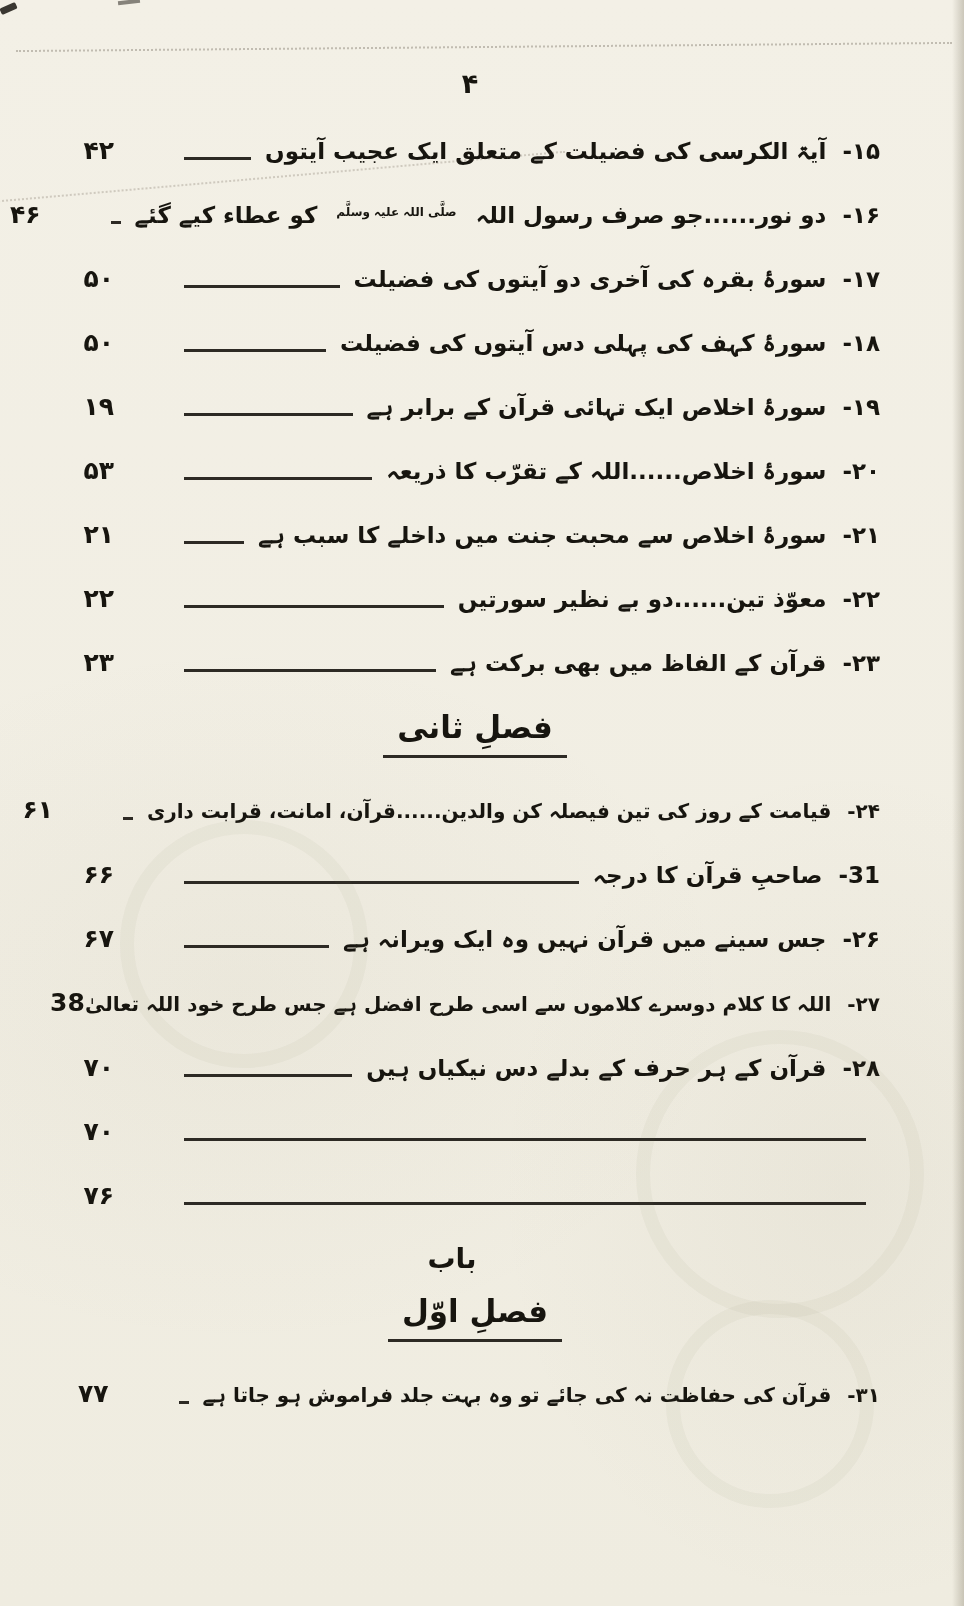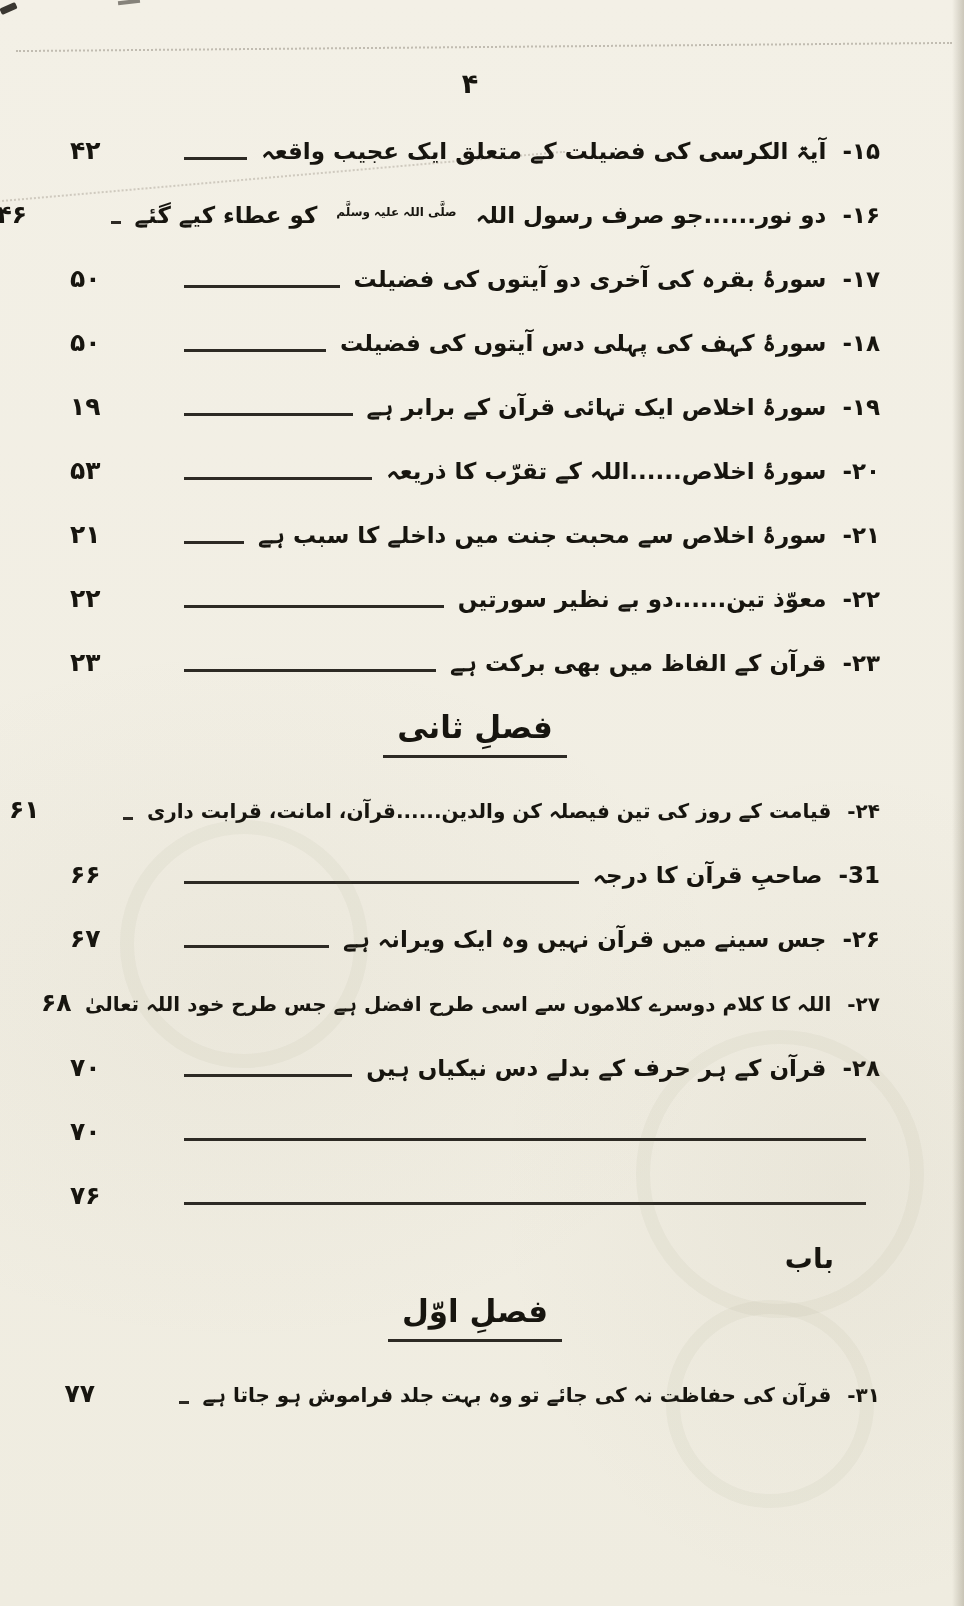--- a/index.html
+++ b/index.html
@@ -40,44 +40,44 @@
   .row.compact{font-size:20px;}
   .etitle{flex:0 0 auto;}
   .enum{letter-spacing:.5px;margin-left:16px;}
   .honorific{font-size:12px;font-weight:700;display:inline-block;transform:translateY(-7px);margin:0 19px;line-height:1;}
   .leader{
     flex:1 1 auto;min-width:10px;
     border-bottom:3px solid rgba(28,25,19,.92);
     align-self:flex-end;
     margin:0 14px 9px 70px; 
   }
-  .epage{flex:0 0 auto;min-width:44px;font-size:25px;font-weight:700;direction:ltr;text-align:left;}
+  .epage{flex:0 0 auto;min-width:44px;font-size:25px;font-weight:700;direction:ltr;text-align:right;}
 
   .heading{text-align:center;font-size:31px;font-weight:700;margin:10px 0 34px 0;text-decoration:underline;}
   .heading .htext{display:inline-block;border-bottom:3px solid rgba(28,25,19,.92);padding:0 14px 10px 14px;}
-  .bab-label{text-align:right;font-size:28px;font-weight:700;padding-left:0;margin:2px 46px 18px 0;}
+  .bab-label{text-align:center;font-size:28px;font-weight:700;padding-left:0;margin:2px 46px 18px 0;}
 </style>
 </head>
 <body>
 
 <div class="page">
   <div class="scan-line-top"></div>
   <div class="scan-line-diag"></div>
   <div class="edge-right"></div>
   <div class="corner-mark"></div>
   <div class="top-dash"></div>
   <div class="ghost-ring gr1"></div>
   <div class="ghost-ring gr2"></div>
   <div class="ghost-ring gr3"></div>
 
   <div class="pagenum-top">۴</div>
 
   <div>
   <div class="row">
-    <span class="etitle"><span class="enum">۱۵-</span><span class="etext">آیۃ الکرسی کی فضیلت کے متعلق ایک عجیب واقعہ</span></span>
+    <span class="etitle"><span class="enum">۱۵-</span><span class="etext">آیۃ الکرسی کی فضیلت کے متعلق ایک عجیب آیتوں</span></span>
     <span class="leader"></span>
     <span class="epage">۴۲</span>
   </div>
 
   <div class="row">
     <span class="etitle"><span class="enum">۱۶-</span><span class="etext">دو نور......جو صرف رسول اللہ</span><span class="honorific">صلَّی اللہ علیہ وسلَّم</span><span class="etext2">کو عطاء کیے گئے</span></span>
     <span class="leader"></span>
     <span class="epage">۴۶</span>
   </div>
 
@@ -141,21 +141,21 @@
 
   <div class="row">
     <span class="etitle"><span class="enum">۲۶-</span><span class="etext">جس سینے میں قرآن نہیں وہ ایک ویرانہ ہے</span></span>
     <span class="leader"></span>
     <span class="epage">۶۷</span>
   </div>
 
   <div class="row compact">
     <span class="etitle"><span class="enum">۲۷-</span><span class="etext">اللہ کا کلام دوسرے کلاموں سے اسی طرح افضل ہے جس طرح خود اللہ تعالیٰ</span></span>
 
-    <span class="epage">۶۸</span>
+    <span class="epage">38</span>
   </div>
 
   <div class="row">
     <span class="etitle"><span class="enum">۲۸-</span><span class="etext">قرآن کے ہر حرف کے بدلے دس نیکیاں ہیں</span></span>
     <span class="leader"></span>
     <span class="epage">۷۰</span>
   </div>
 
   <div class="row">
     <span class="leader"></span>

